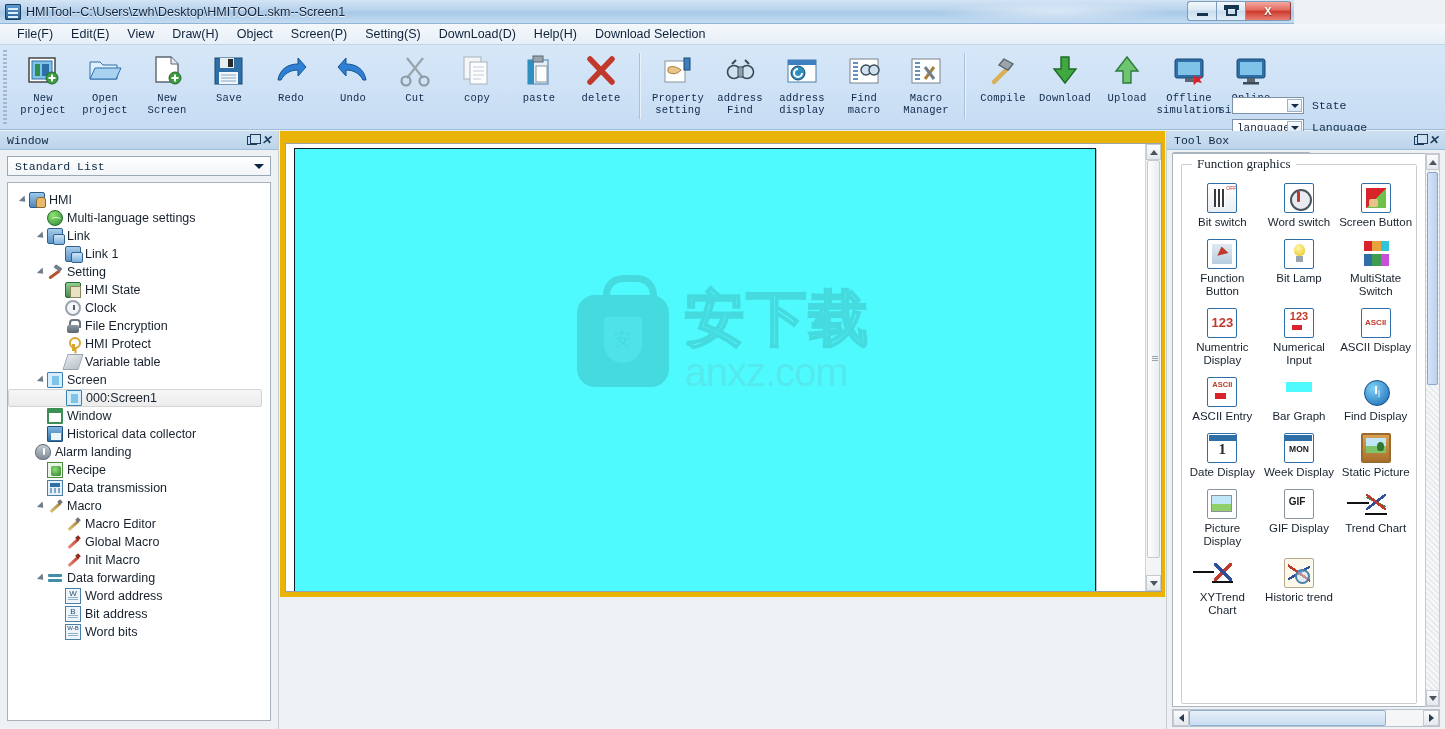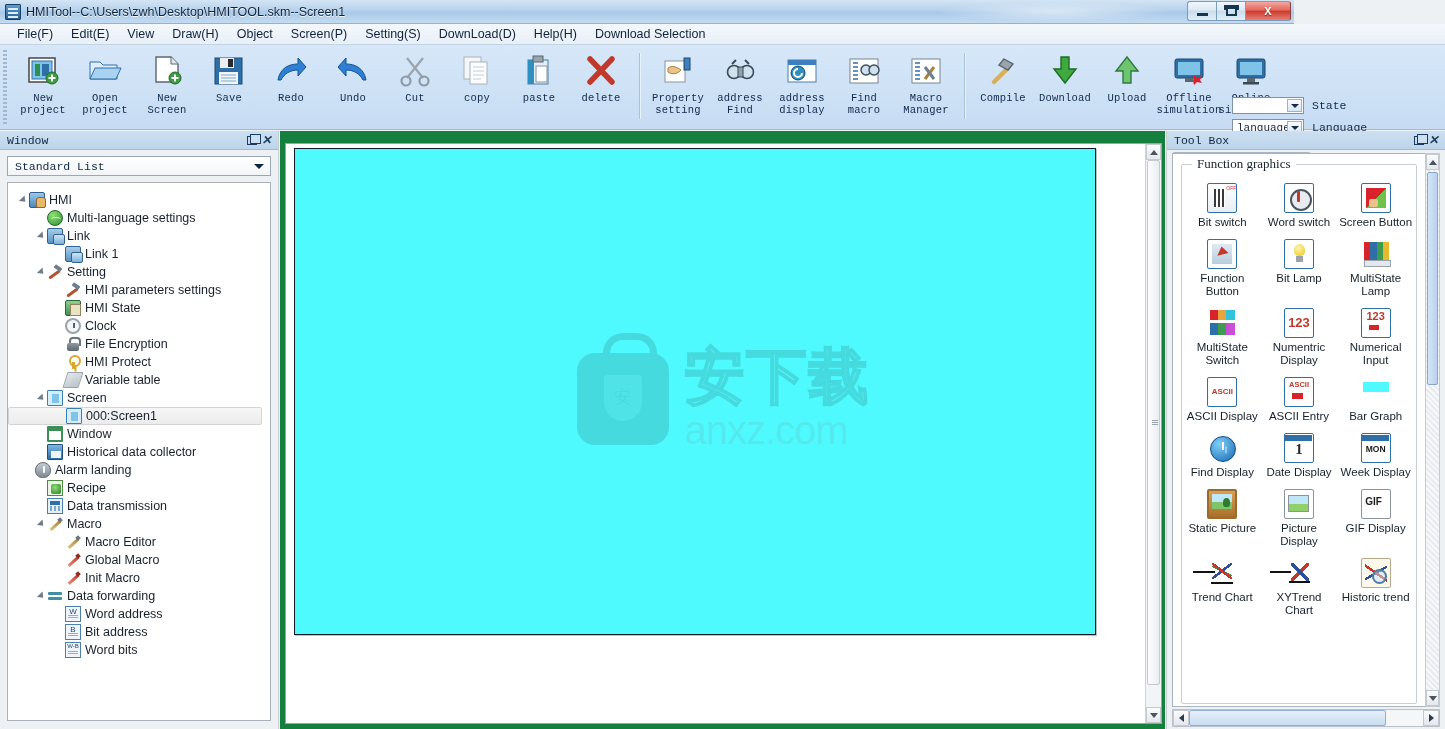--- a/index.html
+++ b/index.html
@@ -213,22 +213,22 @@
   .ic-fwd::before{content:"";position:absolute;left:1px;top:4px;width:14px;height:2.5px;background:#3f8fa8;border-radius:1px;}
   .ic-fwd::after{content:"";position:absolute;left:1px;top:9px;width:14px;height:2.5px;background:#3f8fa8;border-radius:1px;}
   .ic-word{background:#eef4fa;border:1px solid #4a7fa8;}
   .ic-word::after{content:"W";position:absolute;left:0;right:0;top:0px;text-align:center;font-size:8px;color:#1b4a73;font-family:"Liberation Sans",sans-serif;}
   .ic-word::before{content:"";position:absolute;left:2px;bottom:2px;right:2px;height:4px;background:repeating-linear-gradient(180deg,#8fb3cf 0 1px,transparent 1px 2px);}
   .ic-bit::after{content:"B";}
   .ic-wb::after{content:"W-B";font-size:6px;}
 
   
   .center{
-    position:absolute; left:280px; top:131px; width:885px; height:598px;
-    background:#15803d; padding:12px 3px 5px 5px;
+    position:absolute; left:280px; top:131px; width:885px; height:466px;
+    background:#eab308; padding:12px 3px 5px 5px;
   }
   .canvas-host{
     position:relative; width:100%; height:100%;
     background:#fff; border:1px solid #9aa3ac;
     overflow:hidden;
   }
   .screen-rect{
     position:absolute; left:8px; top:4px; width:802px; height:487px;
     background:#4ffaff; border:1px solid #0d1c29;
     box-shadow:1px 1px 0 rgba(0,0,0,.25);
@@ -744,25 +744,20 @@
             </div>
             <div class="tnode" style="padding-left: 28px;">
               <span class="twist">
                 <i></i>
               </span>
               <span class="tico ic-set"></span>
               <span class="tlab">Setting</span>
             </div>
             <div class="tnode" style="padding-left: 46px;">
               <span class="twist"></span>
-              <span class="tico ic-set"></span>
-              <span class="tlab">HMI parameters settings</span>
-            </div>
-            <div class="tnode" style="padding-left: 46px;">
-              <span class="twist"></span>
               <span class="tico ic-state"></span>
               <span class="tlab">HMI State</span>
             </div>
             <div class="tnode" style="padding-left: 46px;">
               <span class="twist"></span>
               <span class="tico ic-clock"></span>
               <span class="tlab">Clock</span>
             </div>
             <div class="tnode" style="padding-left: 46px;">
               <span class="twist"></span>
@@ -933,26 +928,20 @@
               </span>
               <span class="clab">Function Button</span>
             </div>
             <div class="cell">
               <span class="cico i-bitlamp">
                 <span class="bx"></span>
               </span>
               <span class="clab">Bit Lamp</span>
             </div>
             <div class="cell">
-              <span class="cico i-mslamp">
-                <span class="bx"></span>
-              </span>
-              <span class="clab">MultiState Lamp</span>
-            </div>
-            <div class="cell">
               <span class="cico i-msswitch">
                 <span class="bx"></span>
               </span>
               <span class="clab">MultiState Switch</span>
             </div>
             <div class="cell">
               <span class="cico i-num123">
                 <span class="bx"></span>
               </span>
               <span class="clab">Numentric Display</span>

